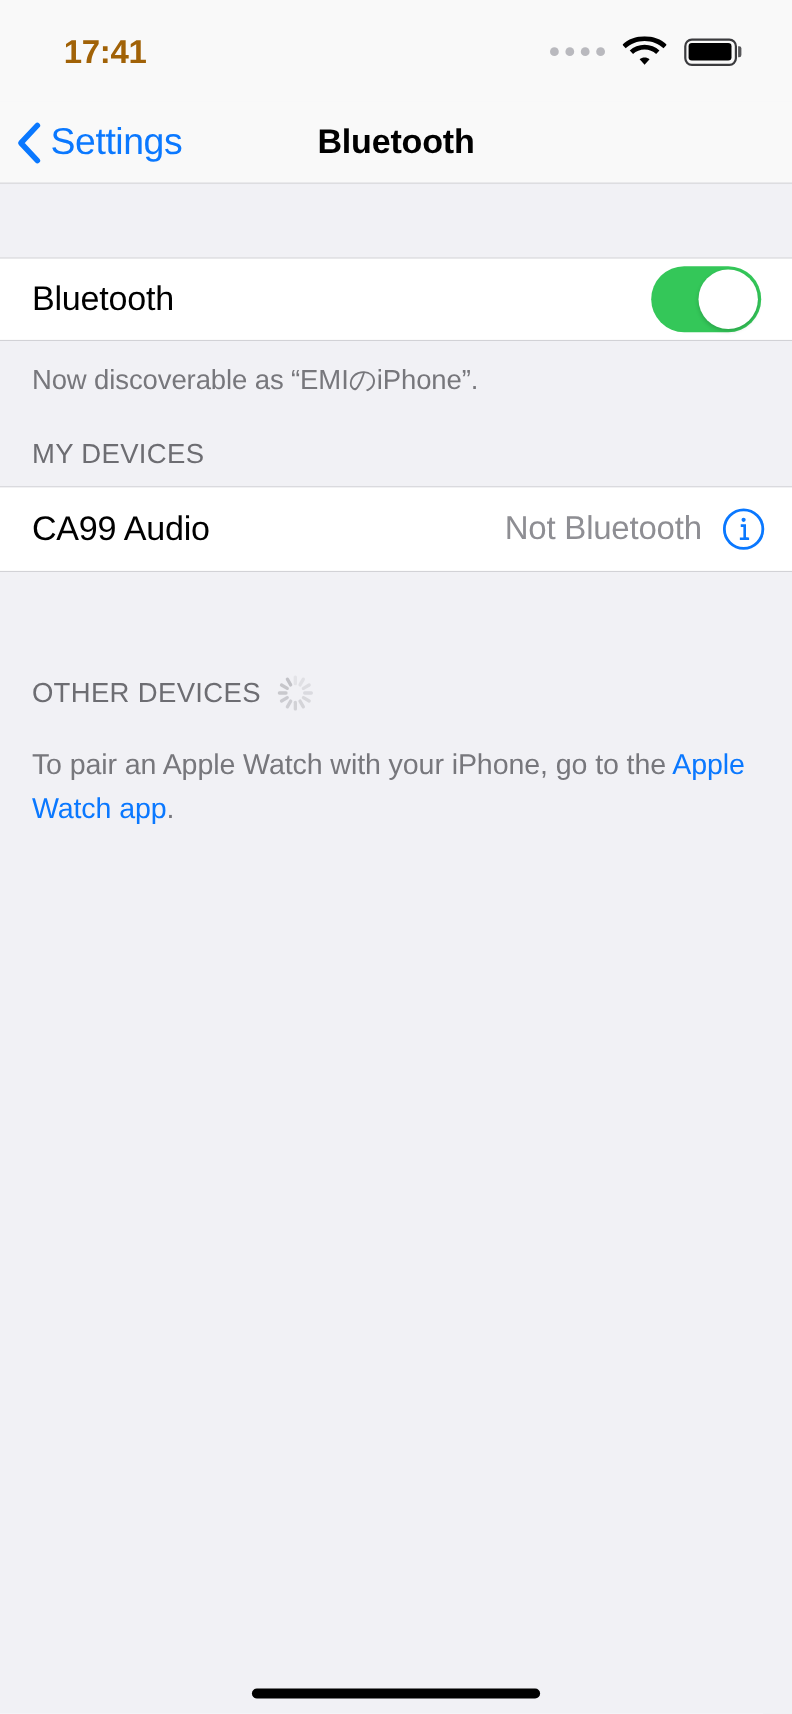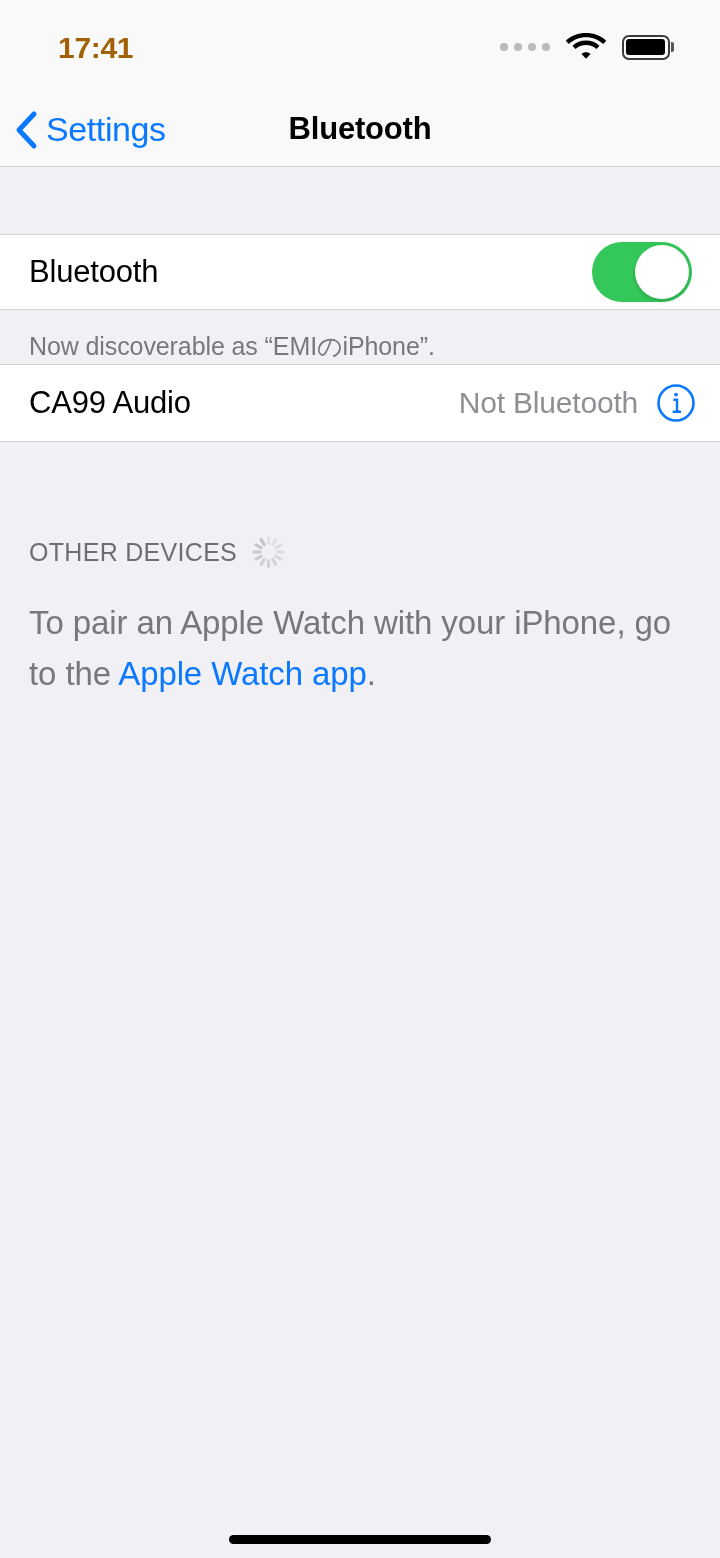--- a/index.html
+++ b/index.html
@@ -239,21 +239,21 @@
     left: 15.5px;
     top: 1px;
     width: 3px;
     height: 9px;
     border-radius: 1.5px;
     background: #C2C2C7;
     transform-origin: 1.5px 16px;
   }
 
   .footer-text {
-    font-size: 33px;
+    font-size: 26px;
     color: #77777C;
     letter-spacing: -0.1px;
     line-height: 1.56;
     padding: 14px 16px 0 29px;
   }
   .footer-text a {
     color: #0A78FF;
     text-decoration: none;
     cursor: pointer;
   }
@@ -316,20 +316,23 @@
     <div class="cell">
       <span class="cell-title">Bluetooth</span>
       <span class="cell-spacer"></span>
       <div class="switch">
         <div class="knob"></div>
       </div>
     </div>
 
     <div class="footnote">Now discoverable as “EMIのiPhone”.</div>
 
+    <div class="section-header">
+      <span>MY DEVICES</span>
+    </div>
 
     <div class="device-row">
       <span class="device-name">CA99 Audio</span>
       <span class="cell-spacer"></span>
       <span class="device-status">Not Bluetooth</span>
       <svg class="info-btn" viewBox="0 0 40 40">
         <circle cx="20" cy="20" r="17.5" fill="none" stroke="#0A78FF" stroke-width="2.6"></circle>
         <circle cx="20" cy="11.6" r="1.9" fill="#0A78FF"></circle>
         <path d="M17.4 16.8h3.6v12.0h2.8" fill="none" stroke="#0A78FF" stroke-width="2.4" stroke-linecap="butt"></path>
         <path d="M16.6 28.8h8.4" stroke="#0A78FF" stroke-width="2.4" stroke-linecap="butt"></path>

